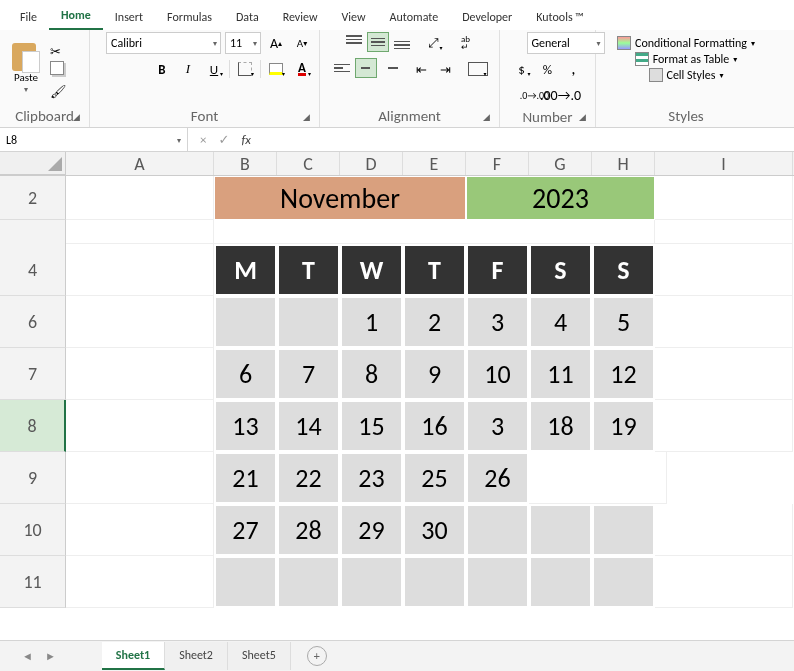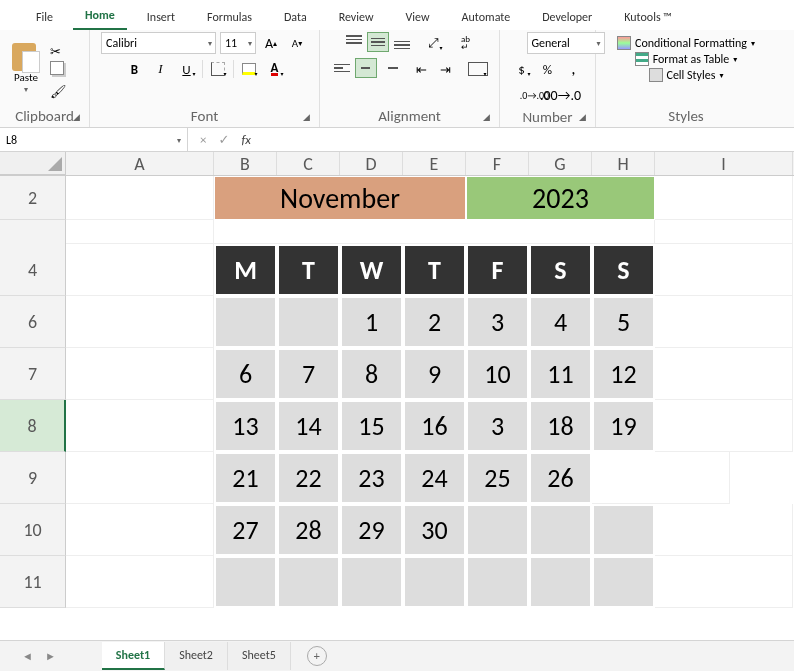--- a/index.html
+++ b/index.html
@@ -1,19 +1,19 @@
 <!DOCTYPE html>
 <html><head>
 <meta charset="utf-8">
 <style>
 * { box-sizing: border-box; margin: 0; padding: 0; font-family: 'Segoe UI', Calibri, sans-serif; }
 body { background: #fff; width: 794px; height: 671px; overflow: hidden; position: relative; }
 
 
-.menubar { display: flex; height: 30px; align-items: flex-end; padding: 0 24px; gap: 8px; font-size: 12px; color: #333; }
+.menubar { display: flex; height: 30px; align-items: flex-end; padding: 0 8px; gap: 0; font-size: 12px; color: #333; }
 .menubar .menu-item { padding: 6px 12px; cursor: pointer; }
 .menubar .menu-item.active { color: #217346; border-bottom: 2px solid #217346; font-weight: 600; }
 
 
 .ribbon { display: flex; border-bottom: 1px solid #d4d4d4; height: 98px; background: #fafafa; }
 .ribbon-group { border-right: 1px solid #e0e0e0; display: flex; flex-direction: column; justify-content: space-between; padding: 2px 6px 0 6px; position: relative; }
 .group-label { font-size: 15px; color: #666; text-align: center; padding: 2px 0; }
 .group-body { flex: 1; display: flex; align-items: center; gap: 4px; }
 .dialog-launch { position: absolute; right: 4px; bottom: 4px; width: 12px; height: 12px; font-size: 9px; color: #666; }
 
@@ -24,21 +24,21 @@
 .paste-board { width: 24px; height: 28px; background: #d9a85e; border-radius: 3px; position: absolute; }
 .paste-sheet { width: 18px; height: 22px; background: #fff; border: 1px solid #ccc; position: absolute; left: 10px; top: 8px; }
 .paste-label { font-size: 11px; }
 .clip-mini { display: flex; flex-direction: column; gap: 4px; justify-content: center; }
 .clip-mini .ic { width: 18px; height: 16px; }
 .scissors::before { content: "✂"; font-size: 13px; }
 .copy-ic { width: 14px; height: 14px; border: 1px solid #888; background: #fff; box-shadow: 2px 2px 0 #ccc; }
 .brush::before { content: "🖌"; font-size: 13px; }
 
 
-.font-body { display: flex; flex-direction: column; gap: 4px; }
+.font-body { display: flex; flex-direction: column; gap: 4px; align-items: flex-end; }
 .font-row { display: flex; gap: 4px; align-items: center; }
 .combo { border: 1px solid #ccc; background: #fff; height: 22px; display: flex; align-items: center; padding: 0 4px; font-size: 12px; position: relative; }
 .combo .dd { position: absolute; right: 3px; font-size: 8px; color: #666; }
 .font-name { width: 115px; }
 .font-size { width: 36px; }
 .ic-btn { width: 22px; height: 22px; display: inline-flex; align-items: center; justify-content: center; font-size: 13px; border: 1px solid transparent; position: relative; }
 .ic-btn .dd { font-size: 6px; position: absolute; right: 1px; bottom: 1px; }
 .bold { font-weight: bold; }
 .italic { font-style: italic; font-family: serif; }
 .underline { text-decoration: underline; }
@@ -381,21 +381,20 @@
         <div class="cell cal-day cG">18</div>
         <div class="cell cal-day cH">19</div>
         <div class="cell cI"></div>
       </div>
       <div class="row cal-drow">
         <div class="row-h">9</div>
         <div class="cell cA"></div>
         <div class="cell cal-day cC">21</div>
         <div class="cell cal-day cD">22</div>
         <div class="cell cal-day cE">23</div>
-        <div class="cell cal-day cF">24</div>
         <div class="cell cal-day cG">25</div>
         <div class="cell cal-day cH">26</div>
         <div class="cell cI"></div>
       </div>
       <div class="row cal-drow">
         <div class="row-h">10</div>
         <div class="cell cA"></div>
         <div class="cell cal-day cB">27</div>
         <div class="cell cal-day cC">28</div>
         <div class="cell cal-day cD">29</div>

